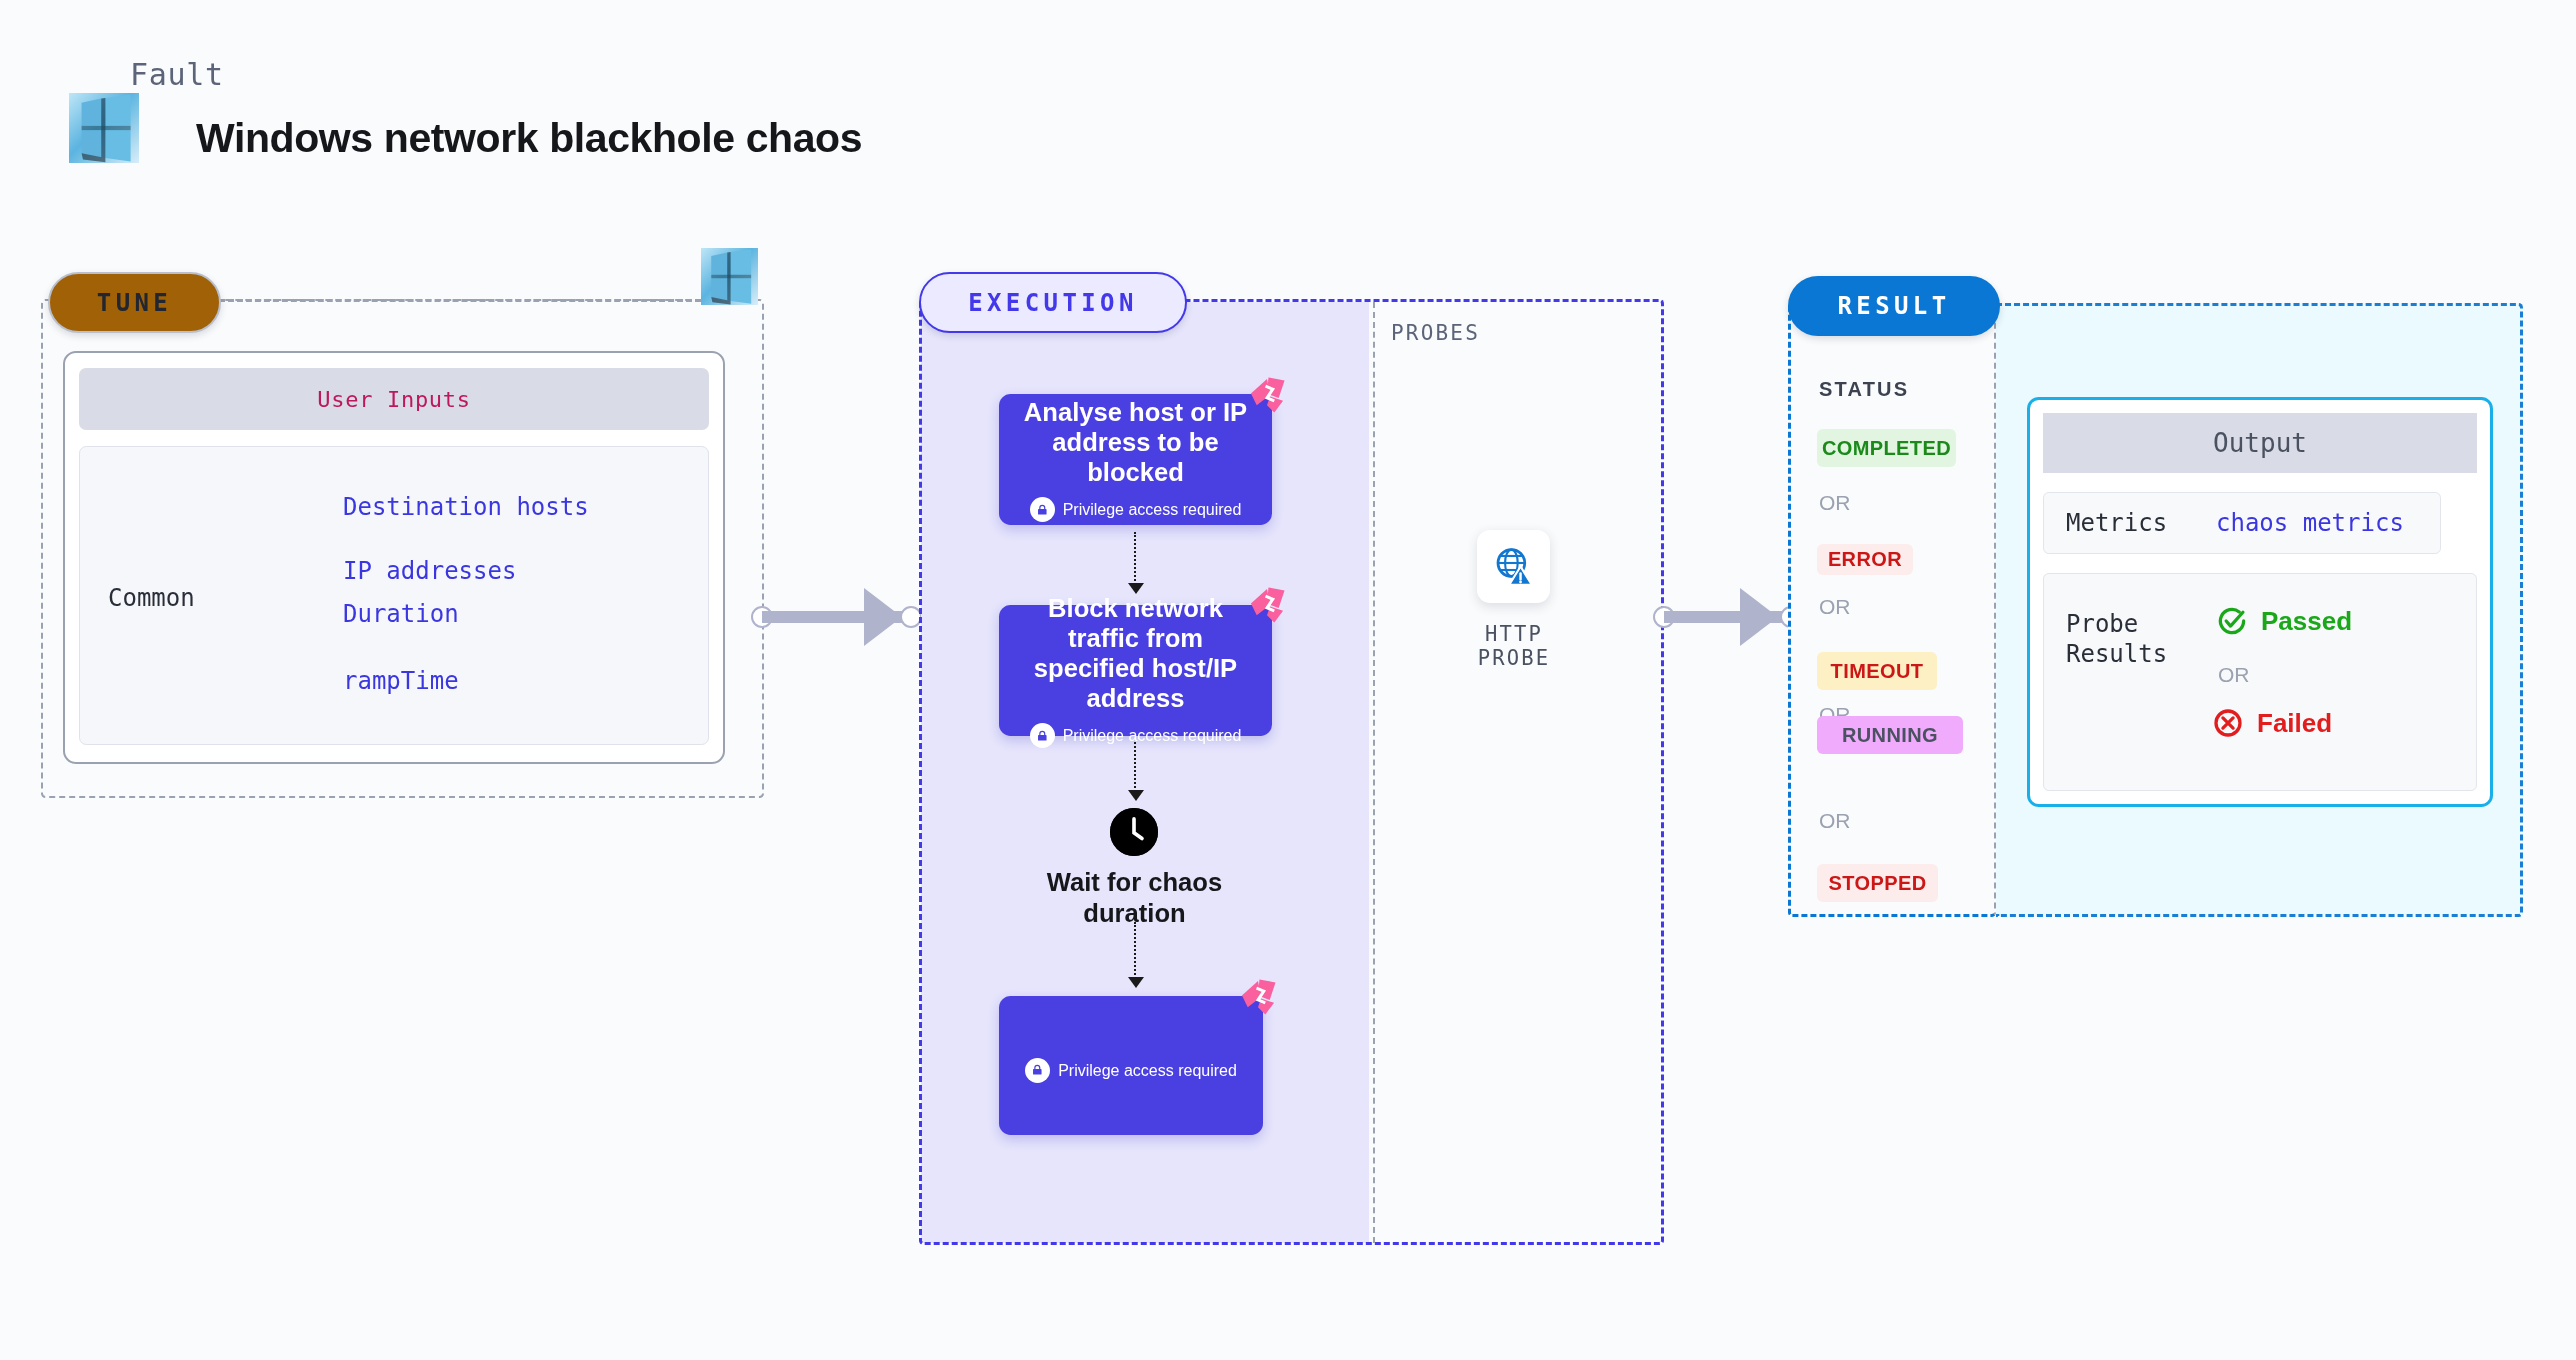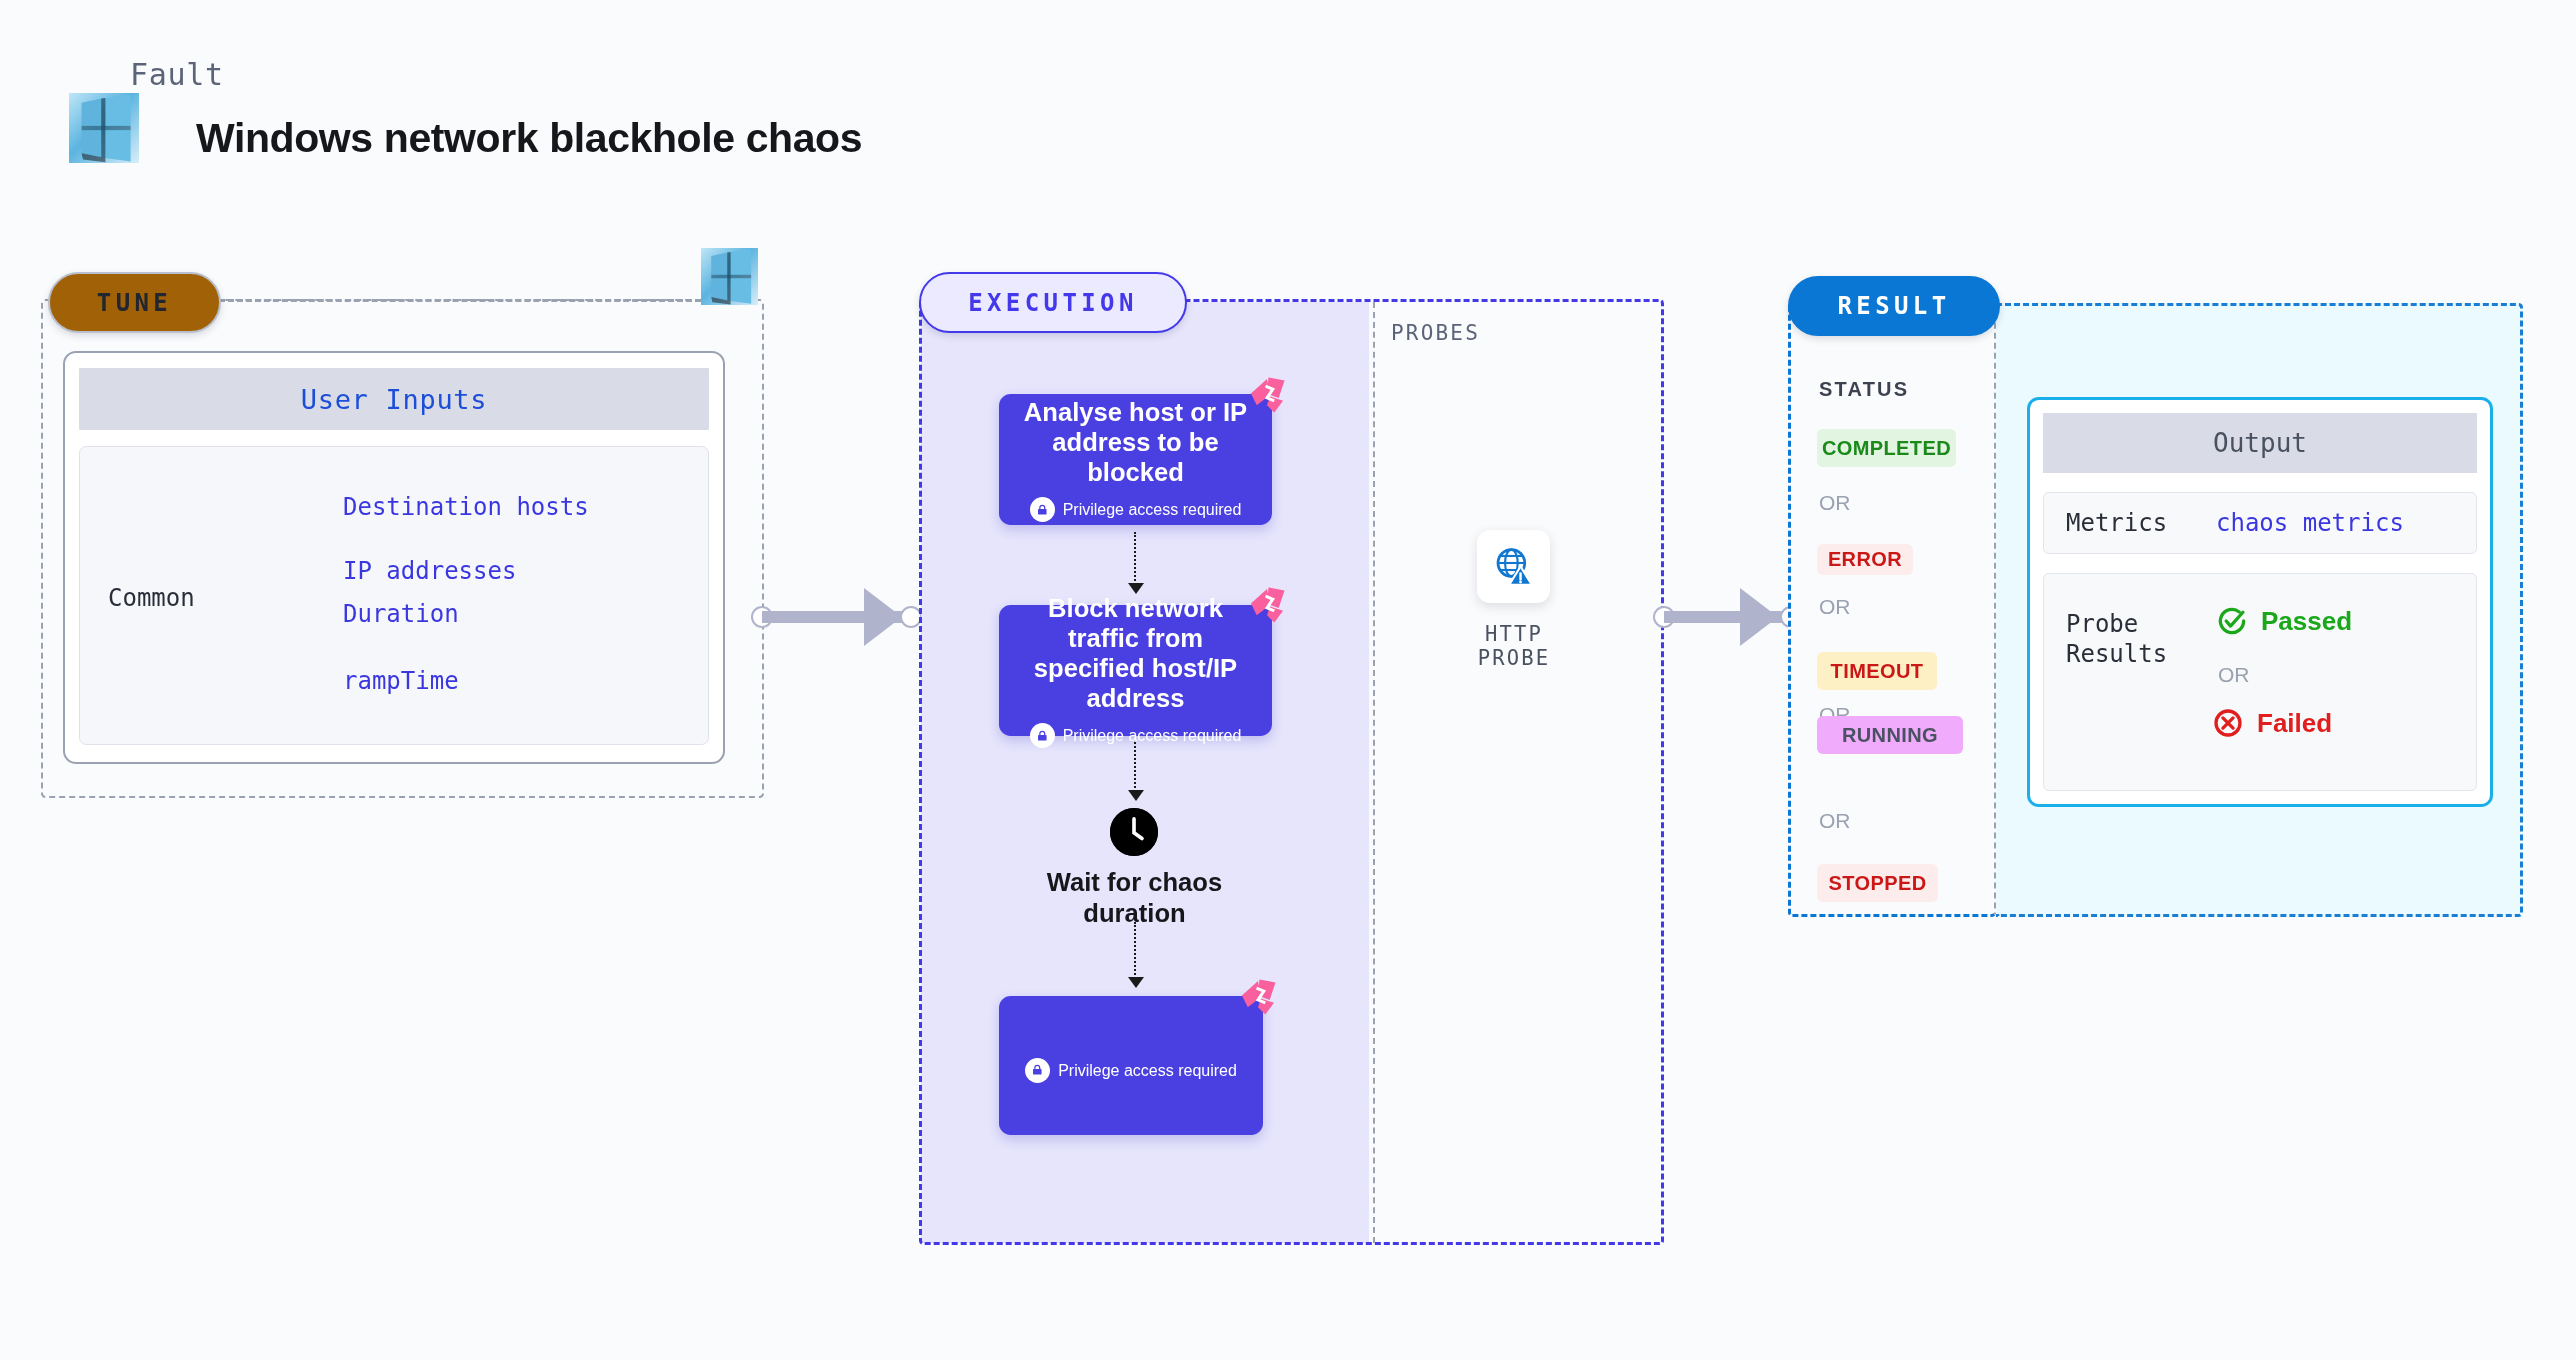--- a/index.html
+++ b/index.html
@@ -62,24 +62,24 @@
   }
   #tune-windows-logo{left:701px;top:248px;width:57px;height:57px;z-index:14;}
 
   #user-inputs-card{
     left:63px;top:351px;width:662px;height:413px;
     background:#ffffff;border:2.2px solid #9aa1b0;border-radius:13px;
     box-sizing:border-box;
   }
   #user-inputs-header{
     left:79px;top:368px;width:630px;height:62px;
-    background:#d9dbe6;border-radius:1px;
+    background:#d9dbe6;border-radius:7px;
     display:flex;align-items:center;justify-content:center;
     font-family:"DejaVu Sans Mono", monospace;
-    font-size:27px;color:#1d4ed8;letter-spacing:0.7px;
+    font-size:22px;color:#be185d;letter-spacing:0.7px;
   }
   #user-inputs-body{
     left:79px;top:446px;width:630px;height:299px;
     background:#f6f7fa;border:1.5px solid #dfe2ea;border-radius:7.3px;
     box-sizing:border-box;
   }
   #common-label{
     left:108px;top:584px;
     font-family:"DejaVu Sans Mono", monospace;
     font-size:24px;color:#2a2e38;
@@ -213,21 +213,21 @@
     box-sizing:border-box;
   }
   #output-header{
     left:2043px;top:413px;width:434px;height:60px;
     background:#d9dbe6;border-radius:0;
     display:flex;align-items:center;justify-content:center;
     font-family:"DejaVu Sans Mono", monospace;
     font-size:26px;color:#4a5160;
   }
   #metrics-row{
-    left:2043px;top:492px;width:434px;height:62px;
+    left:2043px;top:492px;width:398px;height:62px;
     background:#f8f9fb;border:1.5px solid #e2e5ec;border-radius:5.8px;
     box-sizing:border-box;display:flex;align-items:center;
   }
   #probe-results-row{
     left:2043px;top:573px;width:434px;height:218px;
     background:#f8f9fb;border:1.5px solid #e2e5ec;border-radius:5.8px;
     box-sizing:border-box;
   }
   .mono-label{
     font-family:"DejaVu Sans Mono", monospace;

